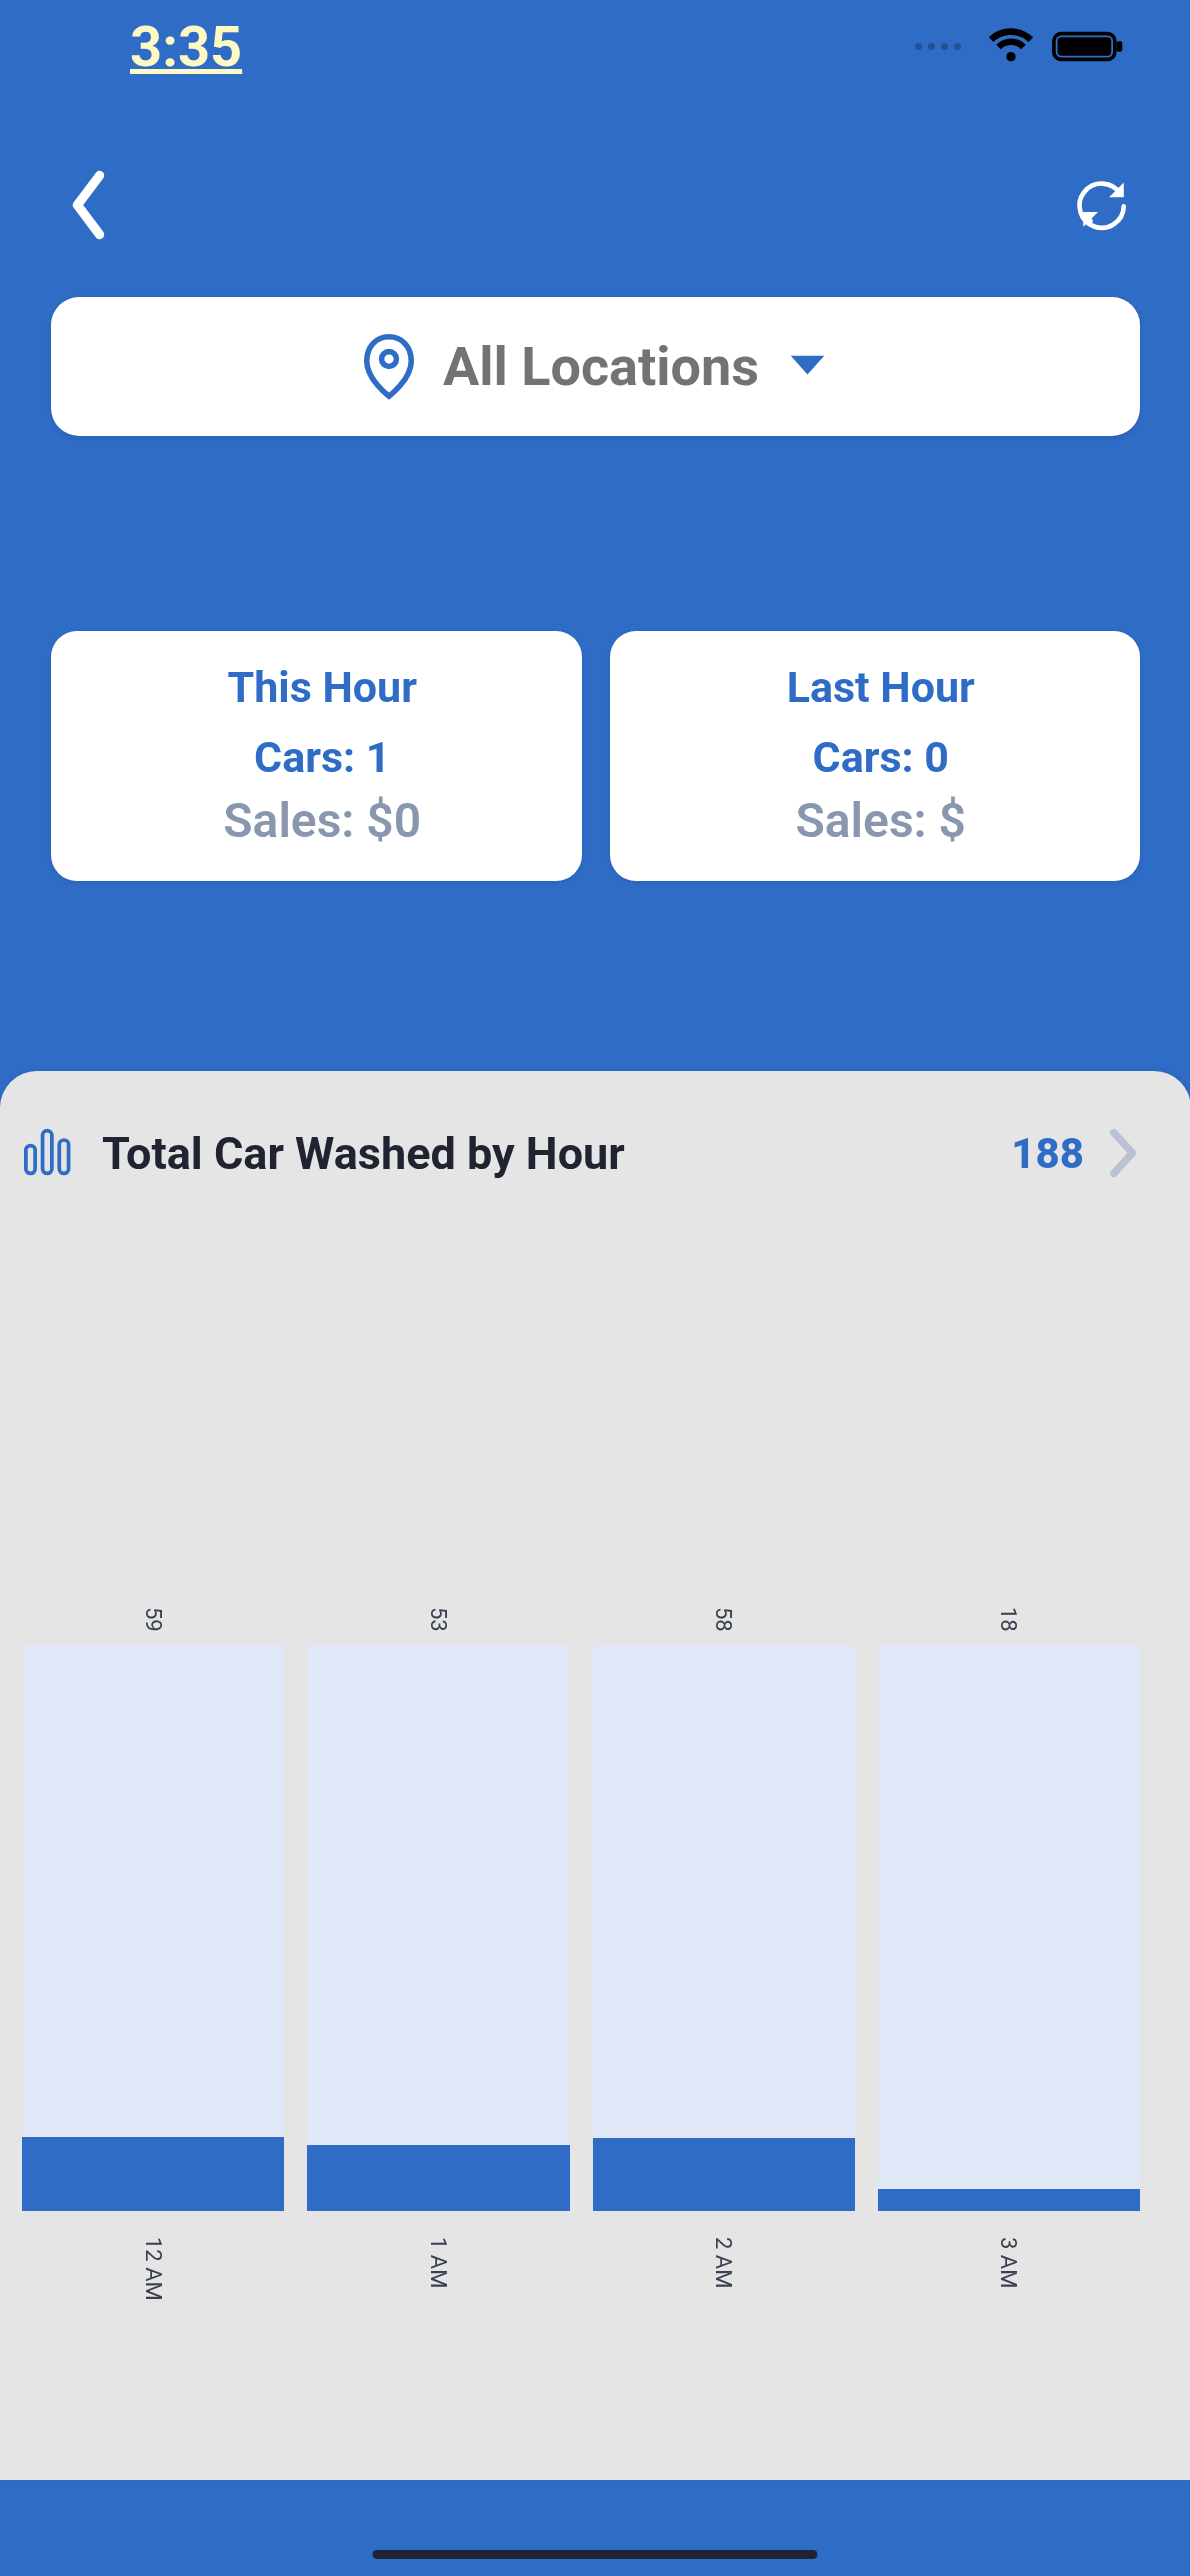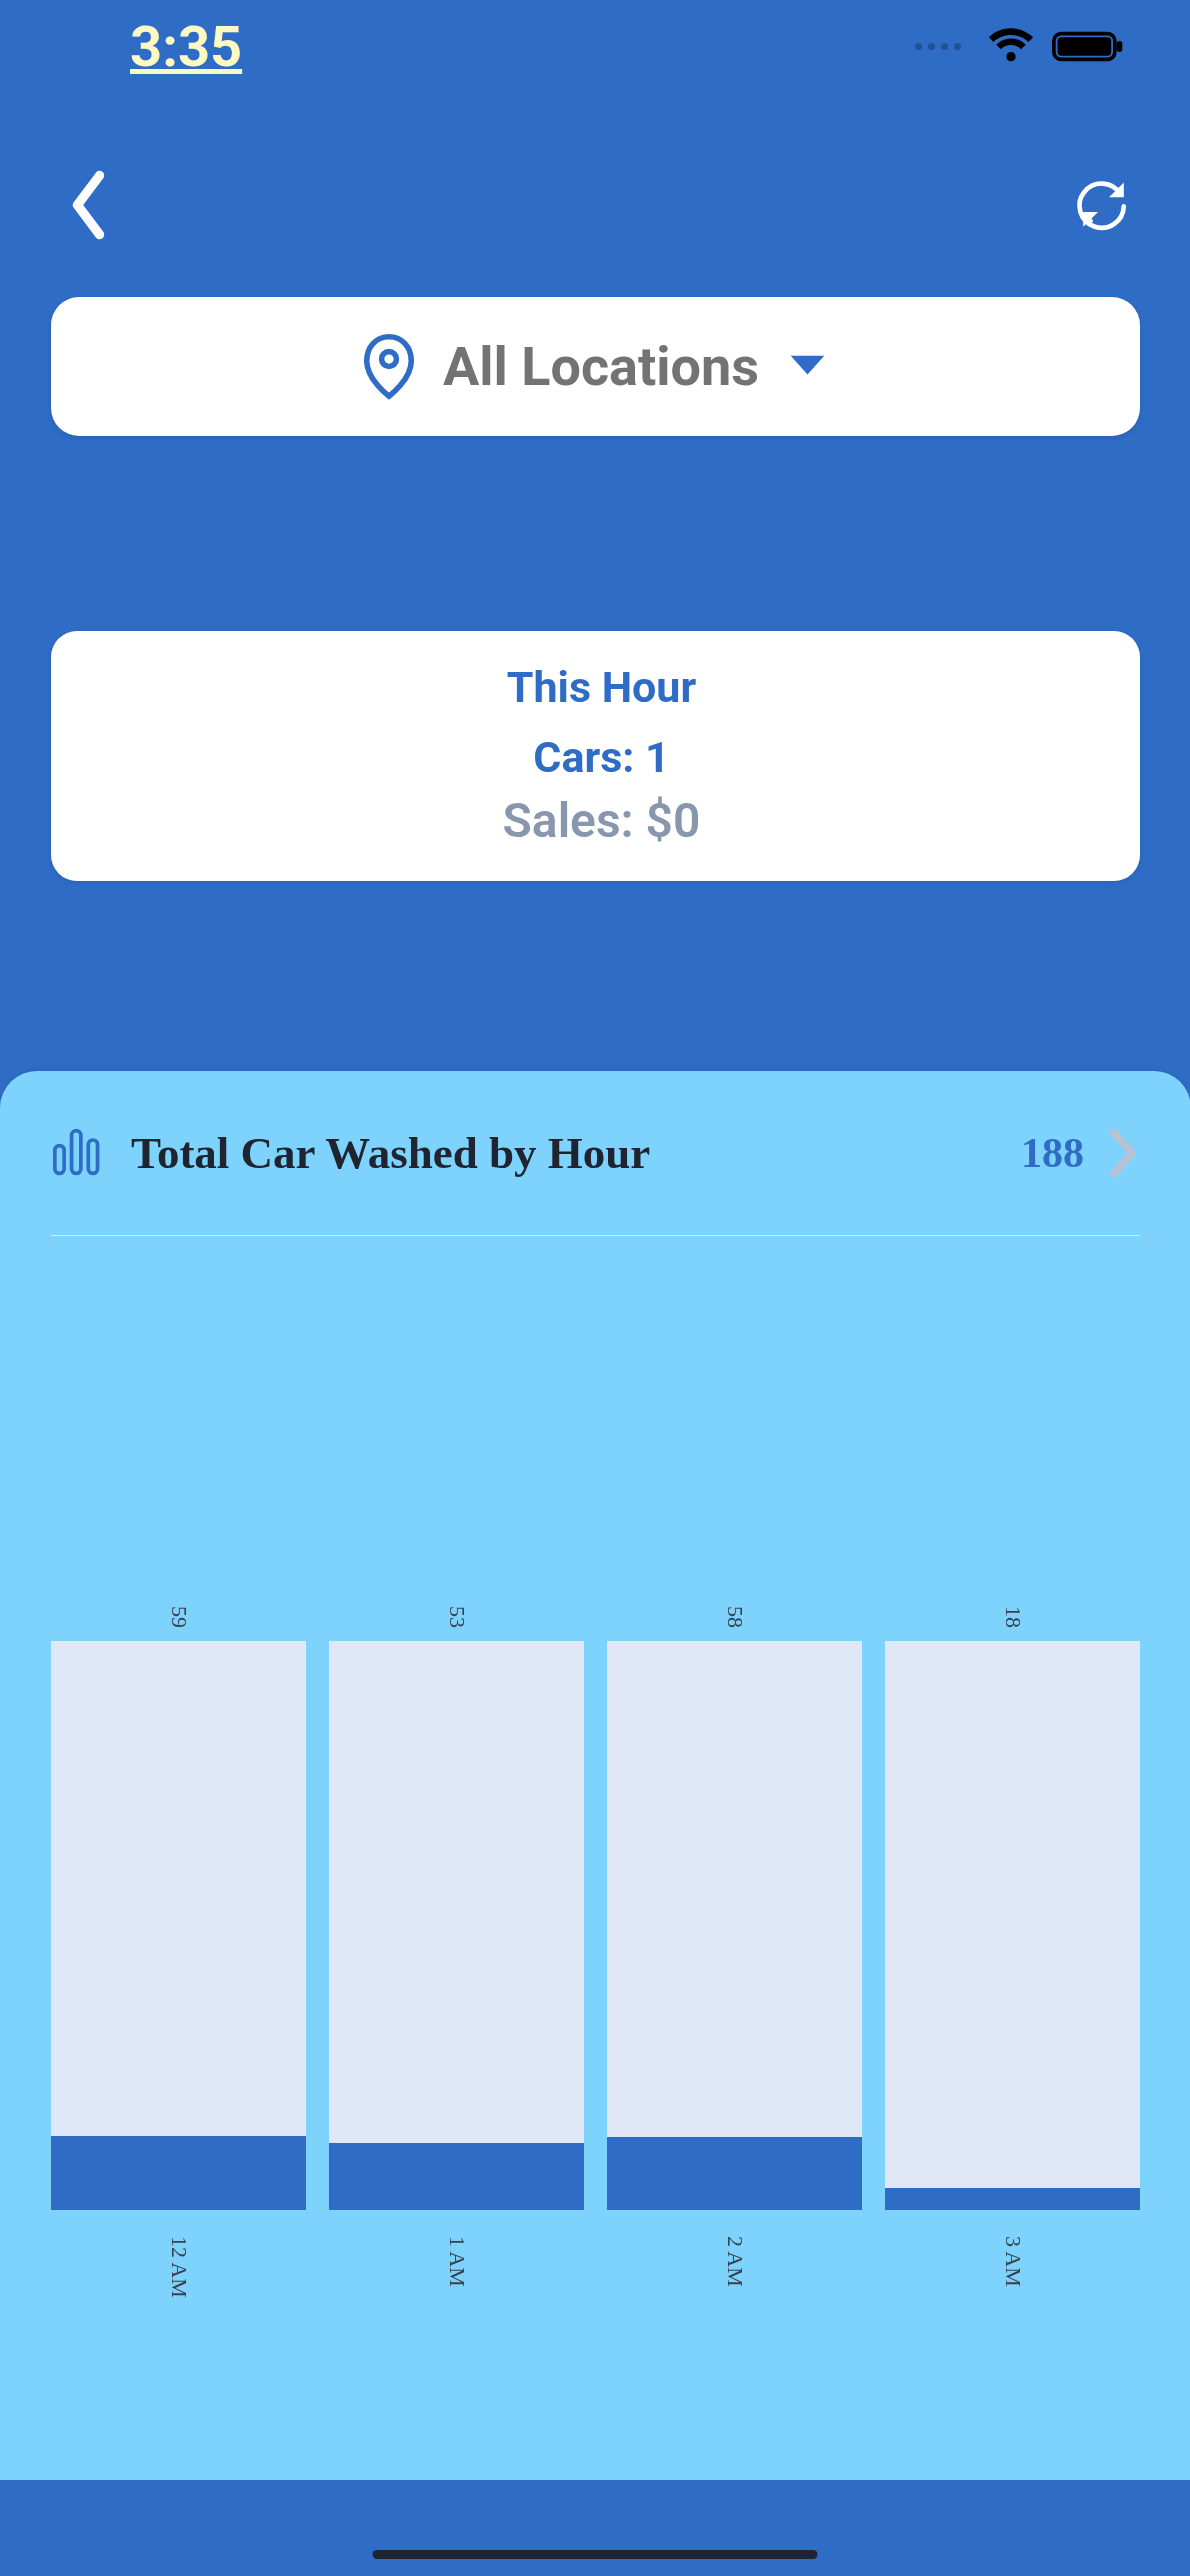--- a/index.html
+++ b/index.html
@@ -92,26 +92,25 @@
     justify-content: center;
     box-shadow: 0 1.9px 5.6px rgba(0,0,0,0.08);
     padding-left: 12px;
   }
   .card-title { color: #2e6cc6; font-size: 43px; font-weight: 700; }
   .card-cars  { color: #2e6cc6; font-size: 43px; font-weight: 700; margin-top: 20px;}
   .card-sales { color: #8896ae; font-size: 48px; font-weight: 600; margin-top: 9.3px;}
 
   .chart-panel {
     margin-top: 190px;
-    background: #7dd3fc;
+    background: #e5e5e5;
     border-radius: 37px 37px 0 0;
-    padding: 56px 51px 0 51px;
+    padding: 56px 51px 0 22px;
     height: 1409px;
     box-shadow: 0 -1.9px 5.6px rgba(0,0,0,0.05);
-    font-family: Liberation Serif, serif;
   }
   .chart-header {
     display: flex;
     align-items: center;
     gap: 24px;
   }
   .chart-title {
     font-size: 45px;
     font-weight: 700;
     color: #1f2430;
@@ -232,20 +231,25 @@
       <path d="M4 4 L22 24 L40 4 Z" fill="#2e6cc6"></path>
     </svg>
   </div>
 </div>
 
 <div class="cards-row">
   <div class="card">
     <div class="card-title">This Hour</div>
     <div class="card-cars">Cars: 1</div>
     <div class="card-sales">Sales: $0</div>
+  </div>
+  <div class="card">
+    <div class="card-title">Last Hour</div>
+    <div class="card-cars">Cars: 0</div>
+    <div class="card-sales">Sales: $</div>
   </div>
 </div>
 
 <div class="chart-panel">
   <div class="chart-header">
     <svg width="56" height="52" viewBox="0 0 60 56">
       <rect x="4" y="20" width="10" height="30" rx="5" fill="none" stroke="#2e6cc6" stroke-width="4"></rect>
       <rect x="22" y="4" width="10" height="46" rx="5" fill="none" stroke="#2e6cc6" stroke-width="4"></rect>
       <rect x="40" y="14" width="10" height="36" rx="5" fill="none" stroke="#2e6cc6" stroke-width="4"></rect>
     </svg>

